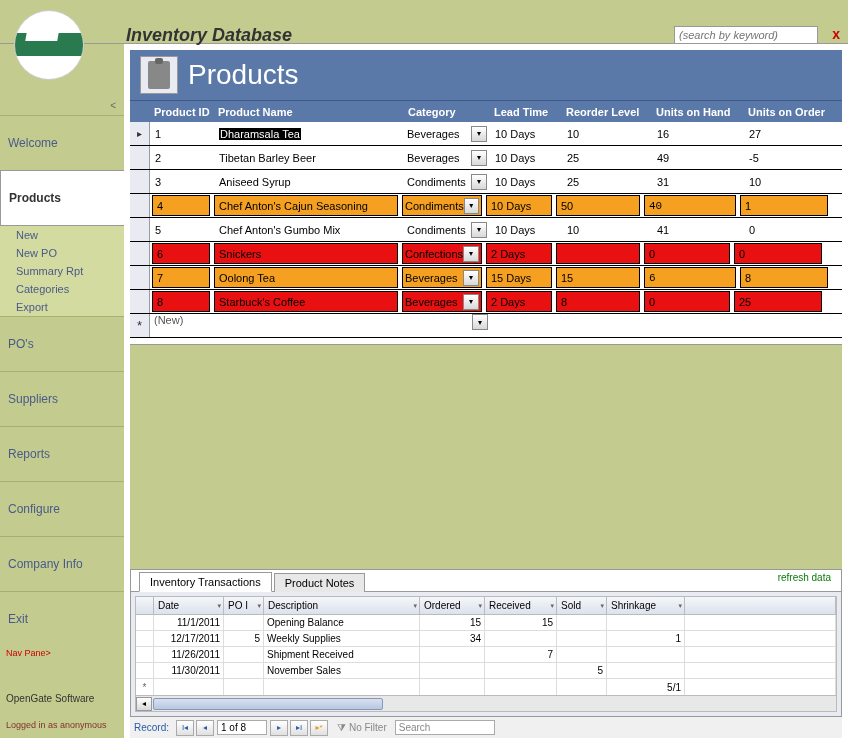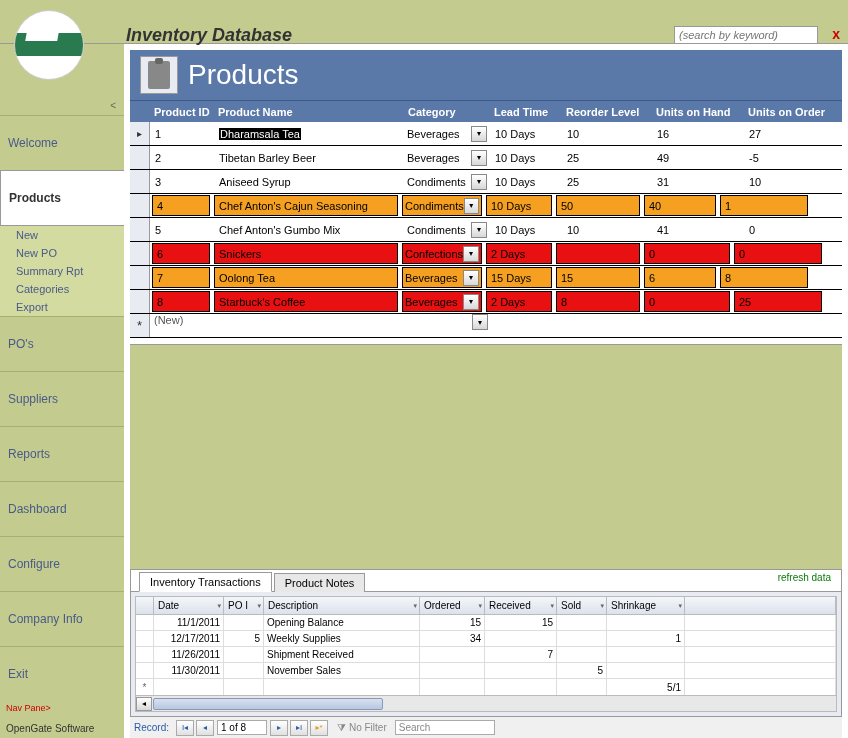--- a/index.html
+++ b/index.html
@@ -68,21 +68,21 @@
 .col-reorder-c { width: 90px; padding-left: 4px; }
 .col-hand-c { width: 92px; padding-left: 4px; }
 .col-order-c { width: 94px; padding-left: 4px; }
 .grid-row.orange .col-id-c, .grid-row.orange .col-reorder-c, .grid-row.orange .col-hand-c, .grid-row.orange .col-order-c,
 .grid-row.red .col-id-c, .grid-row.red .col-reorder-c, .grid-row.red .col-hand-c, .grid-row.red .col-order-c { width: auto; }
 .grid-row.orange .col-id-c { width: 58px; } .grid-row.red .col-id-c { width: 58px; }
 .grid-row.orange .col-name-c { width: 184px; } .grid-row.red .col-name-c { width: 184px; }
 .grid-row.orange .col-cat-c { width: 80px; } .grid-row.red .col-cat-c { width: 80px; }
 .grid-row.orange .col-lead-c { width: 66px; } .grid-row.red .col-lead-c { width: 66px; }
 .grid-row.orange .col-reorder-c { width: 84px; } .grid-row.red .col-reorder-c { width: 84px; }
-.grid-row.orange .col-hand-c { width: 72px; } .grid-row.red .col-hand-c { width: 86px; }
+.grid-row.orange .col-hand-c { width: 92px; font-family: Liberation Mono, monospace; } .grid-row.red .col-hand-c { width: 86px; }
 .grid-row.orange .col-order-c { width: 88px; } .grid-row.red .col-order-c { width: 88px; }
 
 .sel-highlight { background: #000; color: #fff; padding: 0 1px; }
 .cat-dd { display: flex; align-items: center; width: 100%; justify-content: space-between; }
 .dd-btn { width: 16px; height: 16px; background: linear-gradient(#fff,#d8d8d8); border: 1px solid #888; display: flex; align-items: center; justify-content: center; font-size: 8px; cursor: pointer; margin-right: 2px; }
 
 .new-row { display: flex; height: 24px; align-items: stretch; border-bottom: 1px solid #000; font-size: 11px; }
 .new-row .col-id-c { color: #555; }
 
 
@@ -134,21 +134,20 @@
     <div class="nav-item">Welcome</div>
     <div class="nav-item active">Products</div>
     <div class="sub-item">New</div>
     <div class="sub-item">New PO</div>
     <div class="sub-item">Summary Rpt</div>
     <div class="sub-item">Categories</div>
     <div class="sub-item">Export</div>
     <div class="nav-item">PO's</div>
     <div class="nav-item">Suppliers</div>
     <div class="nav-item">Reports</div>
-    <div class="nav-item">Dashboard</div>
     <div class="nav-item">Configure</div>
     <div class="nav-item">Company Info</div>
     <div class="nav-item">Exit</div>
     <div class="sidebar-footer">Nav Pane&gt;</div>
     <div style="flex:1"></div>
     <div class="sidebar-info">OpenGate Software</div>
     <div class="sidebar-login">Logged in as anonymous</div>
   </div>
 
   <div class="main">

